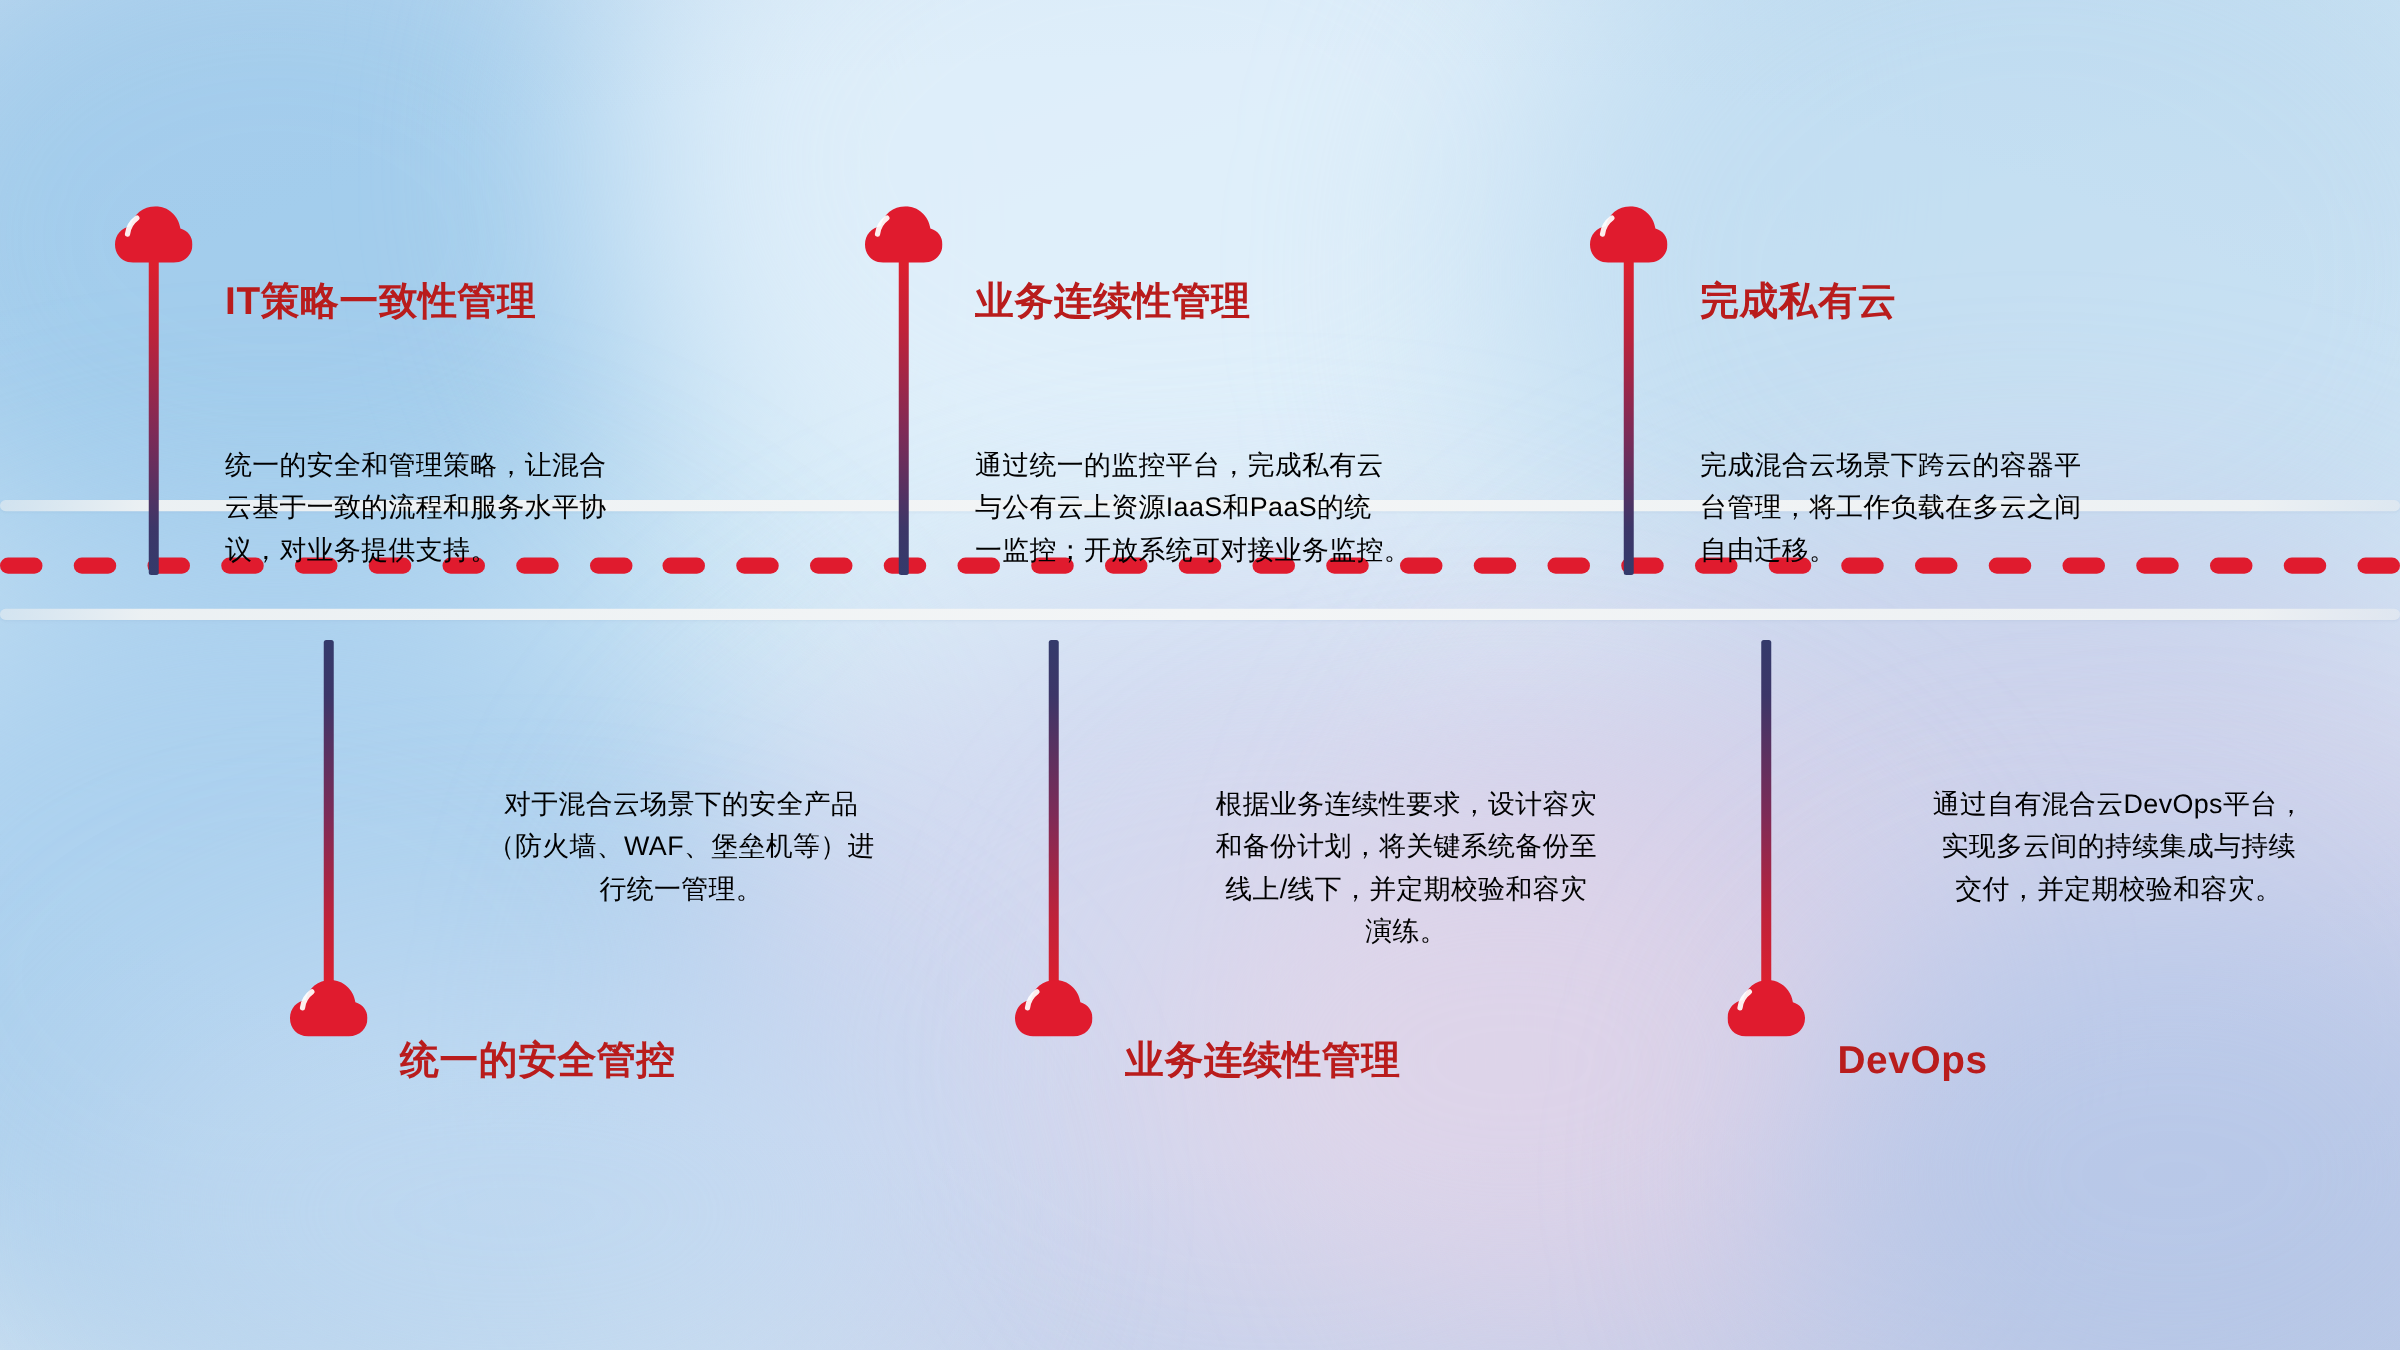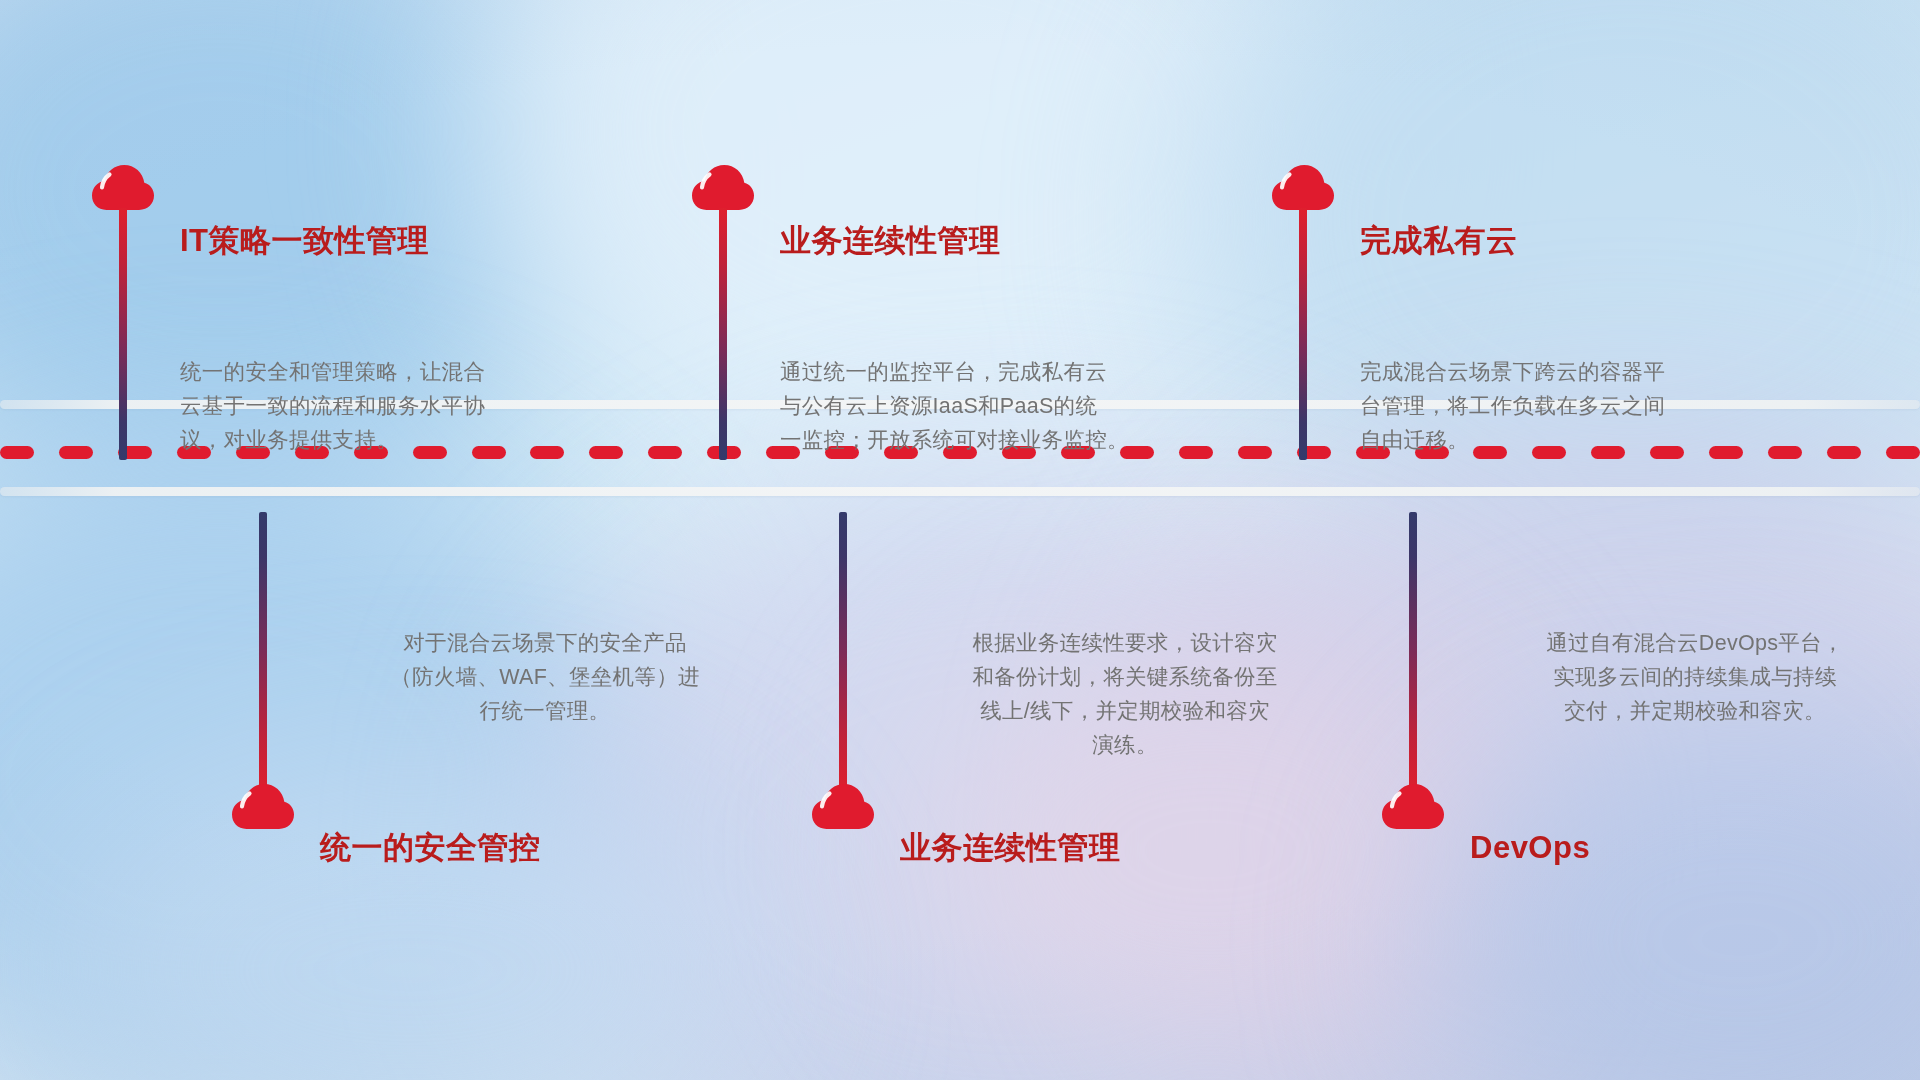--- a/index.html
+++ b/index.html
@@ -47,21 +47,21 @@
   
   .stem{position:absolute;width:8px;border-radius:2px;}
   .stem.down{background:linear-gradient(180deg,#DF1F2D 0%,#C02239 22%,#7D2B57 55%,#3C3668 85%,#343A6B 100%);}
   .stem.up{background:linear-gradient(180deg,#343A6B 0%,#3C3668 16%,#7D2B57 50%,#C02239 80%,#DF1F2D 100%);}
   .cloud{position:absolute;width:62px;height:46px;}
   .cloud svg{display:block;width:62px;height:46px;}
 
   
   .heading{position:absolute;font-size:31px;font-weight:700;color:#b91c1c;
     letter-spacing:.5px;white-space:nowrap;line-height:1;}
-  .body{position:absolute;font-size:21.5px;line-height:34px;color:#737373;
+  .body{position:absolute;font-size:21.5px;line-height:34px;color:#000000;
     font-weight:400;letter-spacing:.3px;white-space:pre-line;}
 </style>
 </head>
 <body>
 
 <div id="bg">
   <div class="bg-base"></div>
   <div class="bloom b1"></div>
   <div class="bloom b2"></div>
   <div class="bloom b3"></div>

